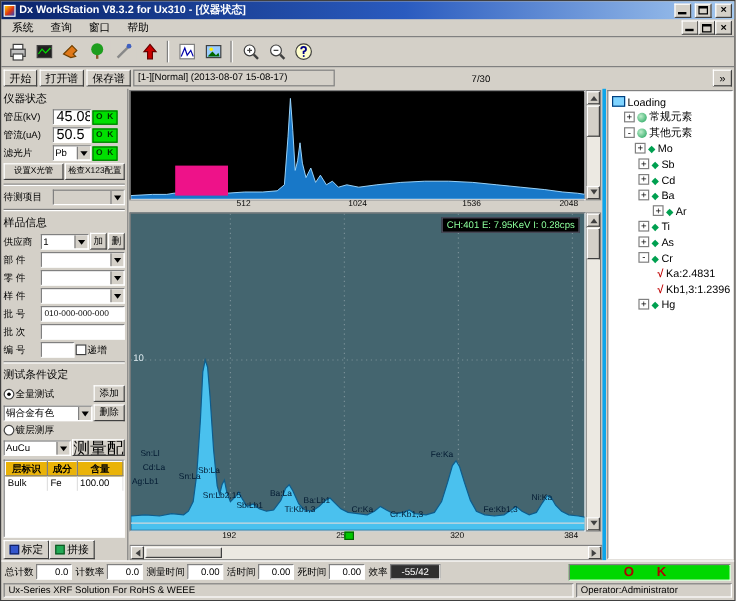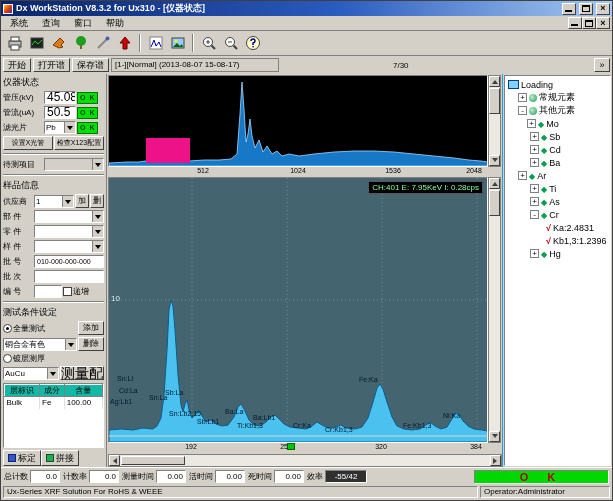--- a/index.html
+++ b/index.html
@@ -38,21 +38,21 @@
 .combo .cval{flex:1;font-size:8px;line-height:11px;padding:0 1px;overflow:hidden;white-space:nowrap}
 .combo .cbtn{width:11px;background:#d4d0c8;border-left:1px solid #808080;display:flex;align-items:center;justify-content:center;flex:0 0 auto}
 .combo.gray{background:#d4d0c8}
 .arrow-dn{width:0;height:0;border:3px solid transparent;border-top:4px solid #000;margin-top:4px}
 .divider{border-top:1px solid #808080;border-bottom:1px solid #fff;margin:2px 0}
 .radio{width:9px;height:9px;border-radius:50%;background:#fff;border:1px solid #404040;position:relative;flex:0 0 auto}
 .radio.sel::after{content:"";position:absolute;left:2px;top:2px;width:3px;height:3px;border-radius:50%;background:#000}
 .checkbox{width:9px;height:9px;background:#fff;border:1px solid #404040;flex:0 0 auto}
 .layerbox{flex:1;background:#fff;border:1px solid;border-color:#808080 #fff #fff #808080;overflow:hidden;min-height:40px;margin-top:2px}
 table.layers{border-collapse:collapse;width:100%;background:#fff;font-size:8px}
-.layers th{background:#14b8a6;border:1px solid;border-color:#fff #808080 #808080 #fff;font-weight:normal;height:12px;padding:0 1px}
+.layers th{background:#eab308;border:1px solid;border-color:#fff #808080 #808080 #fff;font-weight:bold;height:12px;padding:0 1px}
 .layers td{border-right:1px solid #e0e0e0;height:12px;padding:0 2px;white-space:nowrap}
 .tabs{display:flex;margin-top:2px;flex:0 0 auto}
 .tab{display:flex;align-items:center;gap:2px;border:1px solid;border-color:#fff #404040 #404040 #fff;background:#d4d0c8;padding:1px 4px;font-size:9px;height:16px;white-space:nowrap;overflow:hidden}
 .tabicon-a{width:8px;height:8px;background:#3355cc;border:1px solid #112266;flex:0 0 auto}
 .tabicon-b{width:8px;height:8px;background:#22aa55;border:1px solid #115522;flex:0 0 auto}
 
 .main{flex:1;display:flex;flex-direction:column;padding:1px;min-width:0}
 .chartrow{display:flex}
 .plot{border:1px solid;border-color:#808080 #fff #fff #808080;position:relative;overflow:hidden}
 .plot-top{width:381px;height:92px;background:#000}
@@ -69,21 +69,21 @@
 .tri-up{width:0;height:0;border:3px solid transparent;border-bottom:4px solid #404040;margin-top:-2px}
 .tri-down{width:0;height:0;border:3px solid transparent;border-top:4px solid #404040;margin-bottom:-2px}
 .tri-left{width:0;height:0;border:3px solid transparent;border-right:4px solid #404040;margin-left:-2px}
 .tri-right{width:0;height:0;border:3px solid transparent;border-left:4px solid #404040;margin-right:-2px}
 .overlay{position:absolute;top:3px;right:4px;background:#000;color:#8cff9c;font-size:8px;padding:1px 3px;border:1px solid #556;white-space:nowrap}
 .ytick{position:absolute;left:2px;top:116px;color:#dce9ee;font-size:8px}
 .pk{position:absolute;font-size:7px;color:#001830;white-space:nowrap;line-height:1}
 .marker{position:absolute;left:183px;top:1px;width:8px;height:7px;background:#00c800;border:1px solid #006600}
 .grid{stroke:rgba(255,255,255,0.28);stroke-dasharray:1,3}
 
-.tree-panel{width:110px;flex:0 0 auto;padding:1px;display:flex;border-left:1px solid #0ea5e9}
+.tree-panel{width:110px;flex:0 0 auto;padding:1px;display:flex;border-left:3px solid #0ea5e9}
 .tree{flex:1;background:#fff;border:1px solid;border-color:#808080 #fff #fff #808080;font-size:9px;padding:2px 1px;overflow:hidden}
 .trow{display:flex;align-items:center;gap:2px;height:13px;white-space:nowrap;overflow:hidden}
 .exp{width:9px;height:9px;border:1px solid #808080;background:#fff;font-size:8px;line-height:7px;text-align:center;flex:0 0 auto}
 .exp.plus::before{content:"+"}
 .exp.minus::before{content:"-"}
 .bullet{flex:0 0 auto}
 .bullet::before{content:"◆";color:#00a050;font-size:8px}
 .check{flex:0 0 auto}
 .check::before{content:"√";color:#c00000;font-weight:bold;font-size:9px}
 .root-icon{width:11px;height:9px;background:#7fd4ff;border:1px solid #004080;flex:0 0 auto}
@@ -492,21 +492,21 @@
         <div class="trow" style="padding-left:24px">
           <span class="exp plus"></span>
           <span class="bullet"></span>
           <span>Cd</span>
         </div>
         <div class="trow" style="padding-left:24px">
           <span class="exp plus"></span>
           <span class="bullet"></span>
           <span>Ba</span>
         </div>
-        <div class="trow" style="padding-left:12px">
+        <div class="trow" style="padding-left:36px">
           <span class="exp plus"></span>
           <span class="bullet"></span>
           <span>Ar</span>
         </div>
         <div class="trow" style="padding-left:24px">
           <span class="exp plus"></span>
           <span class="bullet"></span>
           <span>Ti</span>
         </div>
         <div class="trow" style="padding-left:24px">

